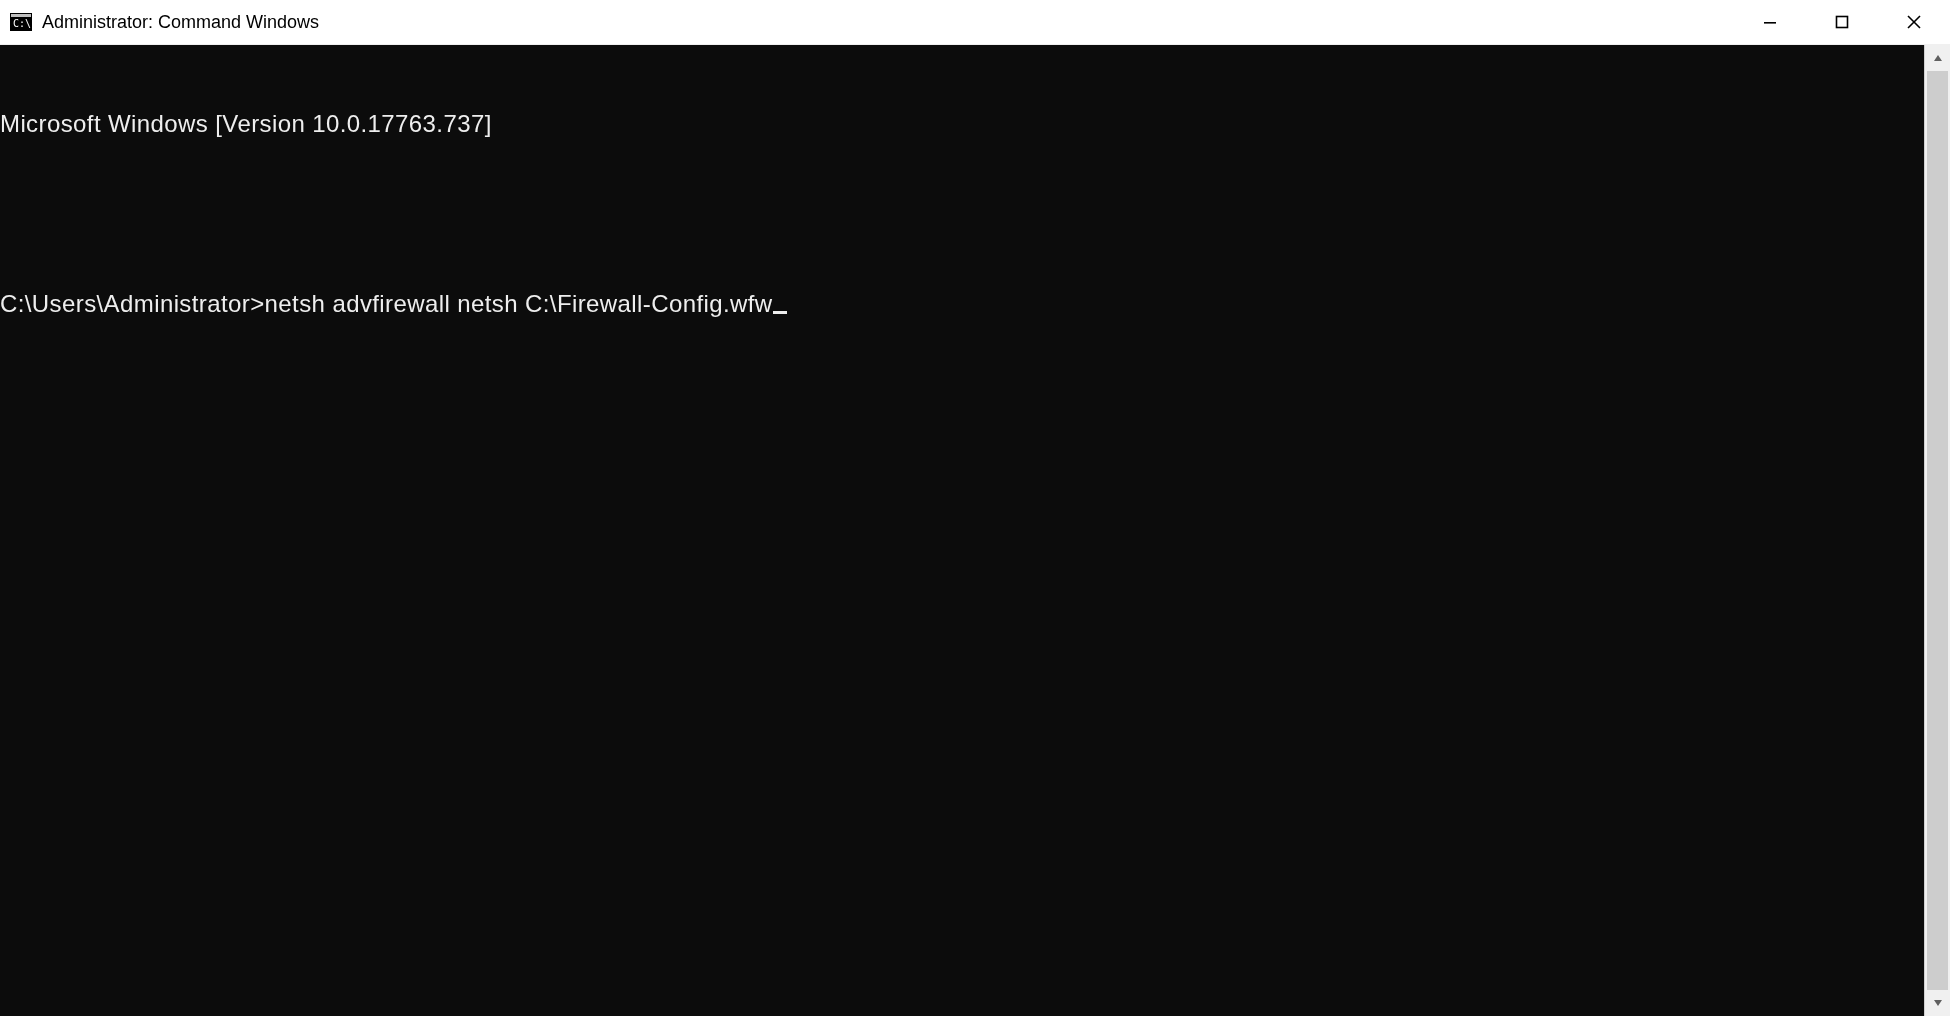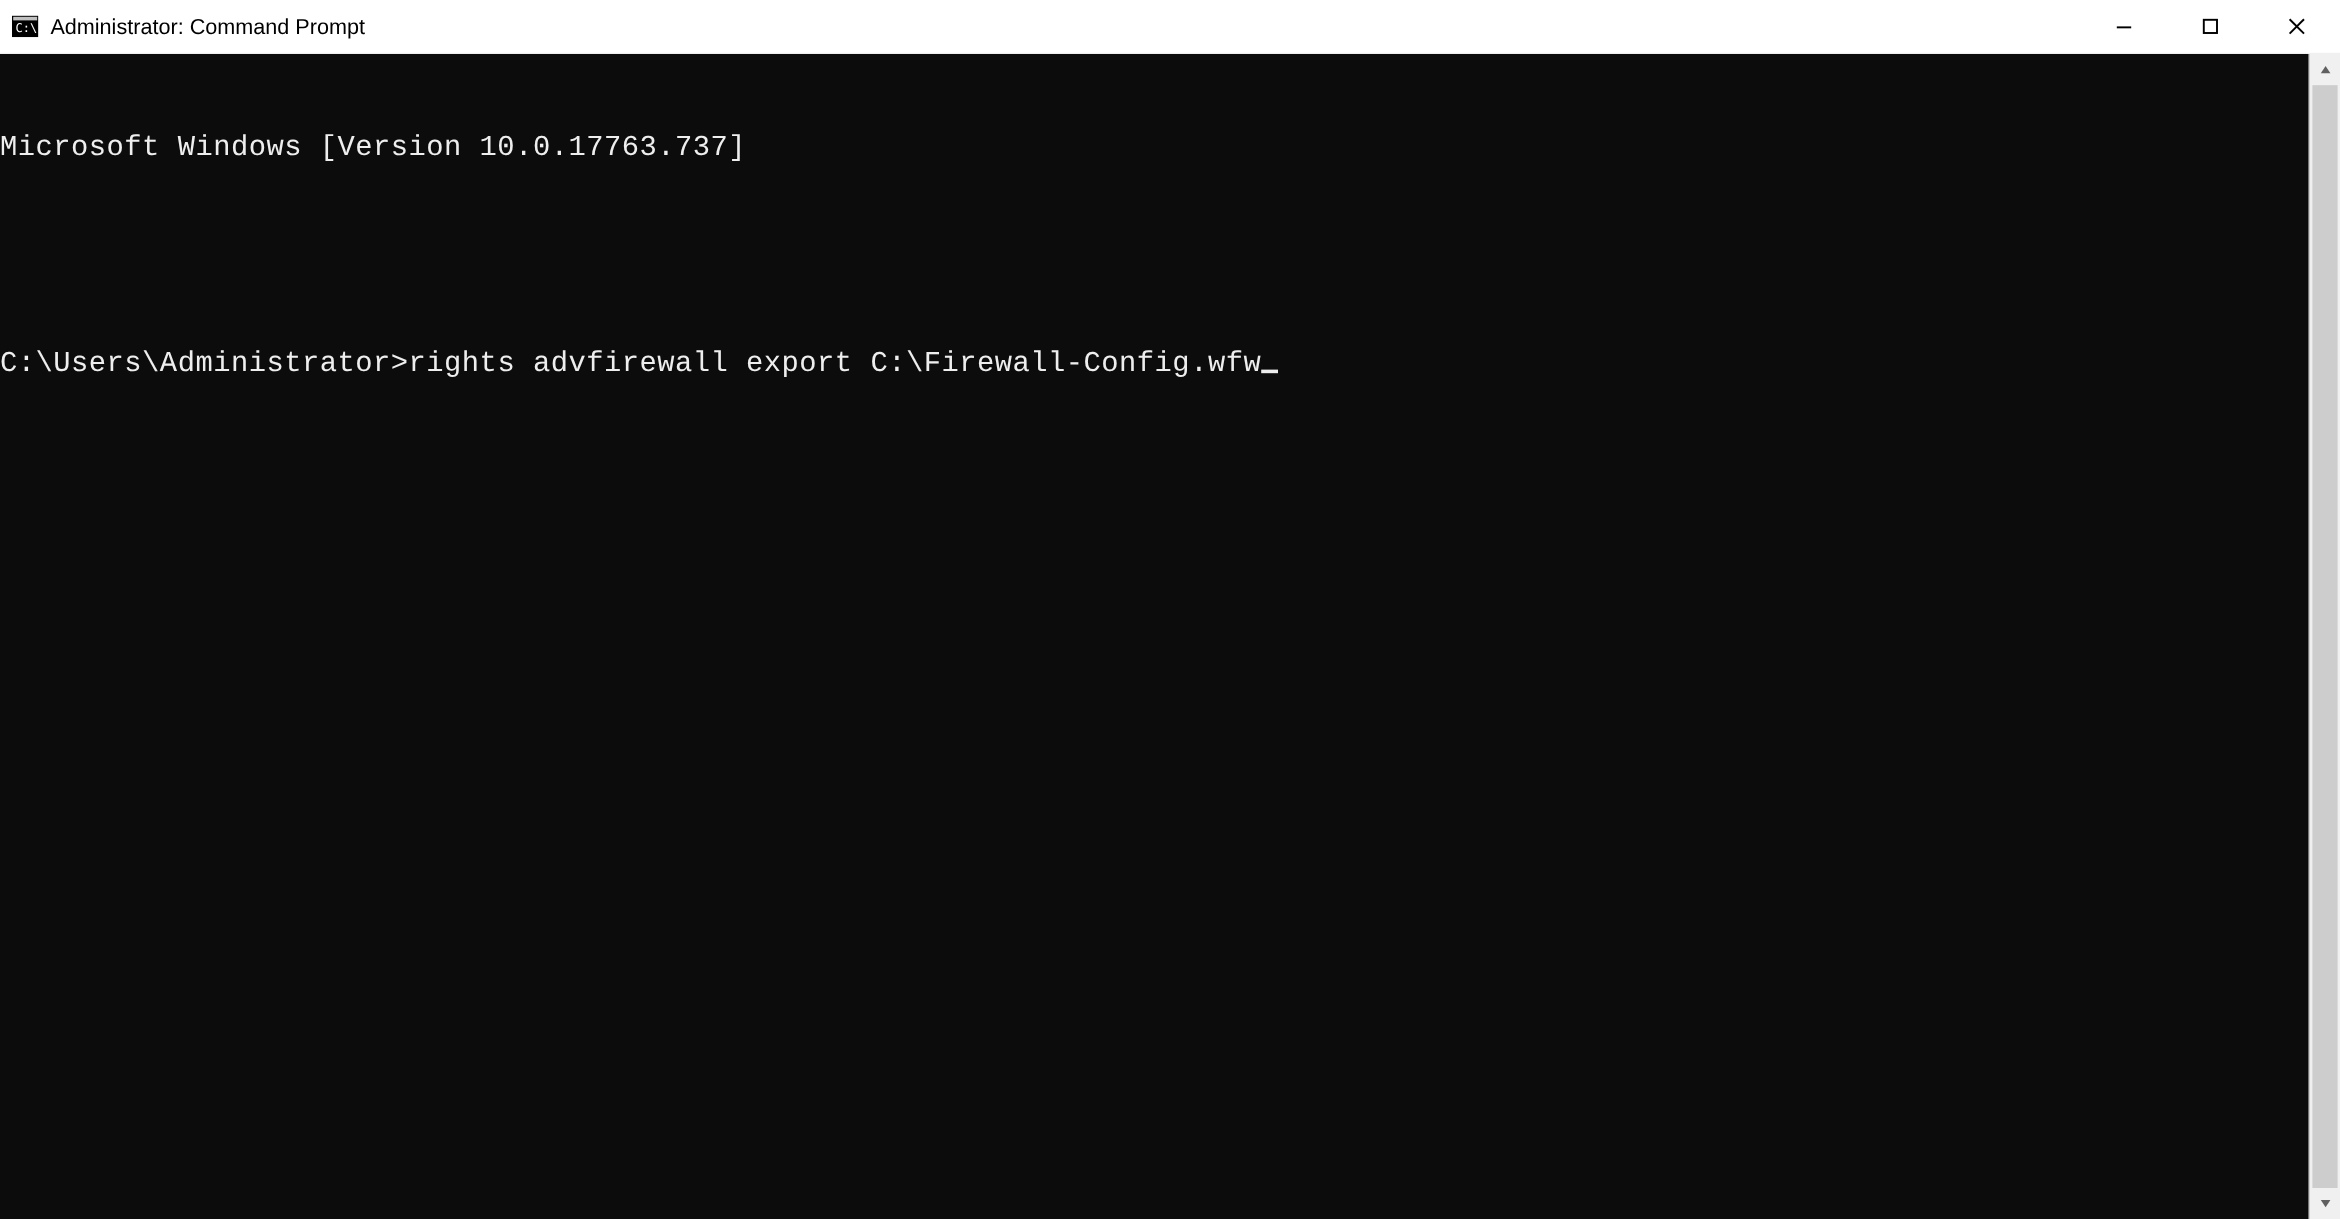--- a/index.html
+++ b/index.html
@@ -57,21 +57,21 @@
 
     .client {
       flex: 1 1 auto;
       display: flex;
       min-height: 0;
     }
     .terminal {
       flex: 1 1 auto;
       background: #0c0c0c;
       color: #eeeeee;
-      font-family: Liberation Mono, monospace;
+      font-family: Liberation Sans, sans-serif;
       font-size: 24px;
       line-height: 1.25;
       white-space: pre;
       padding: 4px 0 0 0;
       overflow: hidden;
       letter-spacing: 0.4px;
     }
     .terminal .line { min-height: 1.25em; }
 
     .cursor {
@@ -123,21 +123,21 @@
 <div class="window">
 
   <div class="titlebar">
     <span class="app-icon">
       <svg viewBox="0 0 22 18" width="22" height="18">
         <rect x="0" y="0" width="22" height="18" fill="#000000"></rect>
         <rect x="1" y="1" width="20" height="3" fill="#c0c0c0"></rect>
         <text x="3" y="14" font-family="Consolas, monospace" font-size="10" fill="#ffffff">C:\</text>
       </svg>
     </span>
-    <span class="title-text">Administrator: Command Prompt</span>
+    <span class="title-text">Administrator: Command Windows</span>
     <span class="title-spacer"></span>
     <div class="win-controls">
       <button class="win-btn" aria-label="Minimize">
         <svg width="16" height="16" viewBox="0 0 16 16">
             <rect x="2" y="8" width="12" height="1.6" fill="currentColor"></rect>
           </svg>
       </button>
       <button class="win-btn" aria-label="Maximize">
         <svg width="16" height="16" viewBox="0 0 16 16">
             <rect x="2.5" y="2.5" width="11" height="11" fill="none" stroke="currentColor" stroke-width="1.6"></rect>
@@ -149,21 +149,21 @@
           <line x1="14" y1="2" x2="2" y2="14" stroke="currentColor" stroke-width="1.6"></line>
         </svg>
       </button>
     </div>
   </div>
 
   <div class="client">
     <div class="terminal">
       <div class="line">Microsoft Windows [Version 10.0.17763.737]</div>
       <div class="line"></div>
-      <div class="line"><span>C:\Users\Administrator&gt;</span><span>rights advfirewall export C:\Firewall-Config.wfw</span><span class="cursor"></span></div>
+      <div class="line"><span>C:\Users\Administrator&gt;</span><span>netsh advfirewall netsh C:\Firewall-Config.wfw</span><span class="cursor"></span></div>
     </div>
 
     <div class="scrollbar">
       <button class="sb-btn" aria-label="Scroll up">
         <svg width="12" height="12" viewBox="0 0 12 12">
             <polygon points="6,3 10,9 2,9" fill="currentColor"></polygon>
           </svg>
       </button>
       <div class="sb-track">
         <div class="sb-thumb"></div>

